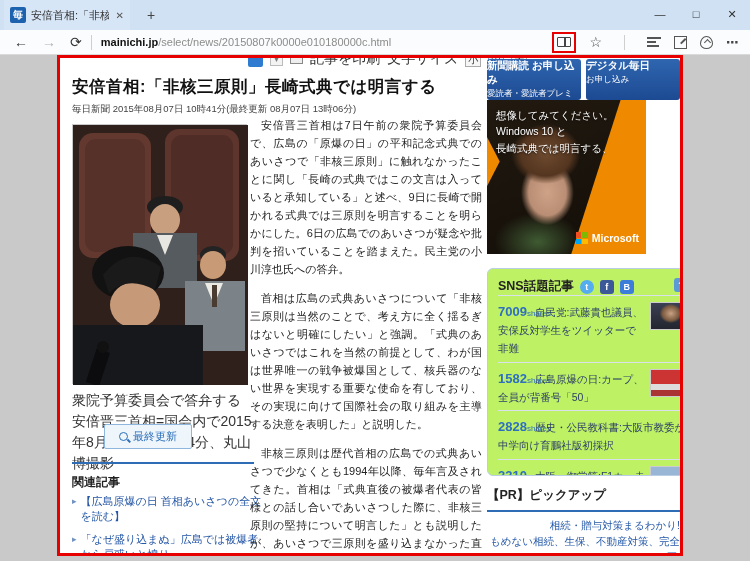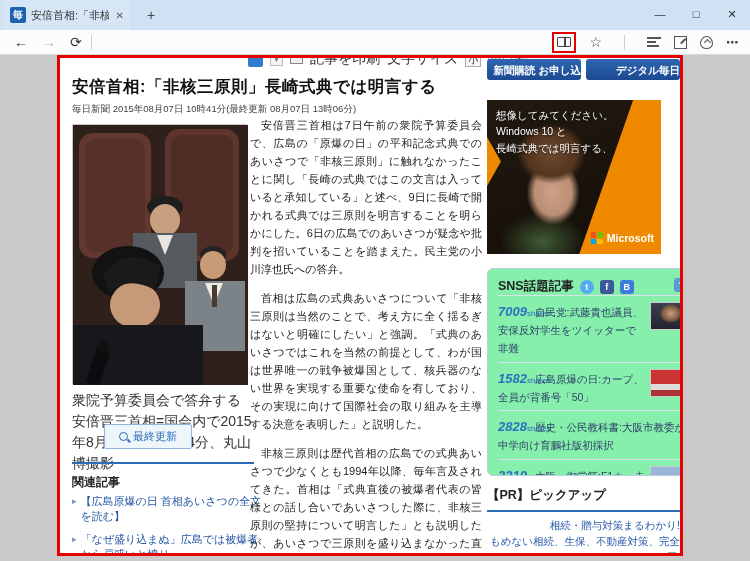--- a/index.html
+++ b/index.html
@@ -64,51 +64,51 @@
   .rel-list { position:absolute; left:12px; top:436px; width:192px; }
   .rel-item { display:flex; gap:4px; font-size:11px; line-height:1.4; color:#2456a5; margin-bottom:7px; }
   .rel-item .bullet { color:#6f8fc0; font-size:9px; padding-top:1px; }
 
   .para-col { position:absolute; left:190px; top:58px; width:232px; }
   .para { font-size:11px; line-height:18px; color:#222; text-align:justify; text-indent:1em; margin-bottom:11px; }
 
   
   .side { position:absolute; left:427px; top:0; width:193px; height:495px; }
   .btn-row { position:absolute; top:1px; left:0; width:193px; display:flex; gap:5px; }
-  .blue-btn { flex:1; height:21px; background:linear-gradient(#2f66b0,#1c4a92); border-radius:3px; color:#fff; text-align:right; padding-top:5px; }
+  .blue-btn { flex:1; height:41px; background:linear-gradient(#2f66b0,#1c4a92); border-radius:3px; color:#fff; text-align:left; }
   .blue-btn .b1 { font-size:10.5px; font-weight:bold; display:block; }
   .blue-btn .b2 { font-size:8.5px; display:block; margin-top:1px; }
 
-  .msad { position:absolute; top:42px; left:0; width:174px; height:154px; background:#17110b; overflow:hidden; }
+  .msad { position:absolute; top:42px; left:0; width:159px; height:154px; background:#17110b; overflow:hidden; }
   .msad .kid { position:absolute; inset:0;
     background:
       radial-gradient(46px 40px at 37% 35%, #6d4a2f 0%, #54351f 55%, transparent 75%),
       radial-gradient(34px 42px at 38% 60%, #cda287 0%, #b98e74 55%, transparent 78%),
       radial-gradient(60px 40px at 32% 92%, #3f5b33 0%, transparent 72%),
       linear-gradient(160deg, #221a10 0%, #120d08 100%); }
   .msad .band { position:absolute; inset:0; background:#ef8a00; clip-path:polygon(84% 0, 100% 0, 100% 100%, 53% 100%); }
   .msad .wedge { position:absolute; inset:0; background:#ef8a00; clip-path:polygon(0 24%, 8% 40%, 0 56%); }
   .msad .adtext { position:absolute; left:9px; top:7px; color:#fff; font-size:10.5px; line-height:1.55; text-shadow:0 1px 2px rgba(0,0,0,.7); }
   .mslogo { position:absolute; right:7px; bottom:10px; display:flex; align-items:center; gap:4px;text-align:center; }
   .msflag { width:12px; height:12px; display:grid; grid-template-columns:5.5px 5.5px; grid-template-rows:5.5px 5.5px; gap:1px; }
   .msflag i { display:block; }
   .mslogo span { color:#fff; font-size:10.5px; font-weight:bold; }
 
-  .sns { position:absolute; top:210px; left:0; width:212px; height:208px; border:1px solid #b9cde4; border-radius:6px; padding:9px 10px 0 10px; overflow:hidden; background:#86efac; }
+  .sns { position:absolute; top:210px; left:0; width:212px; height:208px; border:1px solid #b9cde4; border-radius:6px; padding:9px 10px 0 10px; overflow:hidden; background:#bef264; }
   .sns-head { display:flex; align-items:center; gap:6px; }
   .sns-title { font-size:12.5px; font-weight:bold; color:#222; }
   .soc { width:14px; height:14px; border-radius:3px; color:#fff; font-size:9px; font-weight:bold; text-align:center; line-height:14px; }
   .soc.tw { background:#55acee; border-radius:50%; }
   .soc.fb { background:#3b5998; }
   .soc.ht { background:#3c7dd9; }
   .soc.help { background:#5a9bd5; margin-left:auto; align-self:flex-start; }
   .sns-item { padding:6px 0 5px 0; border-top:1px solid #d9e1ec; overflow:hidden; }
   .sns-item:first-of-type { border-top:none; margin-top:4px; }
   .share-block { float:left; width:37px; }
-  .share-num { font-size:13px; font-weight:bold; color:#2e6fc0; line-height:1.1;font-style:italic; }
+  .share-num { font-size:13px; font-weight:bold; color:#2e6fc0; line-height:1.1; }
   .share-lbl { font-size:8px; color:#2e6fc0; }
   .sns-txt { font-size:10.5px; color:#2f4168; line-height:1.45; }
   .thumb { float:right; width:38px; height:28px; margin-left:4px; border:1px solid #ccc; }
   .thumb.t1 { background:radial-gradient(14px 12px at 55% 40%, #caa183 0%, #7a5a40 60%, transparent 80%), linear-gradient(#3a3f52,#23262f); }
   .thumb.t2 { background:linear-gradient(180deg,#c33 0 55%, #ddd 55% 75%, #a33 75%); }
   .thumb.t4 { background:linear-gradient(180deg,#9ab6d6 0 40%, #58744e 40% 75%, #8d8d8d 75%); }
 
   .pr { position:absolute; top:429px; left:0; width:193px; }
   .pr-head { font-size:12.5px; font-weight:bold; color:#222; }
   .pr-rule { height:2px; background:#2e6db5; margin:6px 0 6px 0; }
@@ -131,20 +131,21 @@
       <span class="win-btn">□</span>
       <span class="win-btn">✕</span>
     </div>
   </div>
 
   <div class="navbar">
     <span class="nav-ico">←</span>
     <span class="nav-ico fwd">→</span>
     <span class="nav-ico">⟳</span>
     <span class="vsep"></span>
+    <span class="url"><span class="domain">mainichi.jp</span><span class="path">/select/news/20150807k0000e010180000c.html</span></span>
     <div class="nav-right">
       <span class="readbox">
           <span class="book"></span>
         </span>
       <span class="star">☆</span>
       <span class="vsep"></span>
       <span class="hub">
           <div class="l1"></div>
           <div class="l2"></div>
           <div class="l3"></div>

